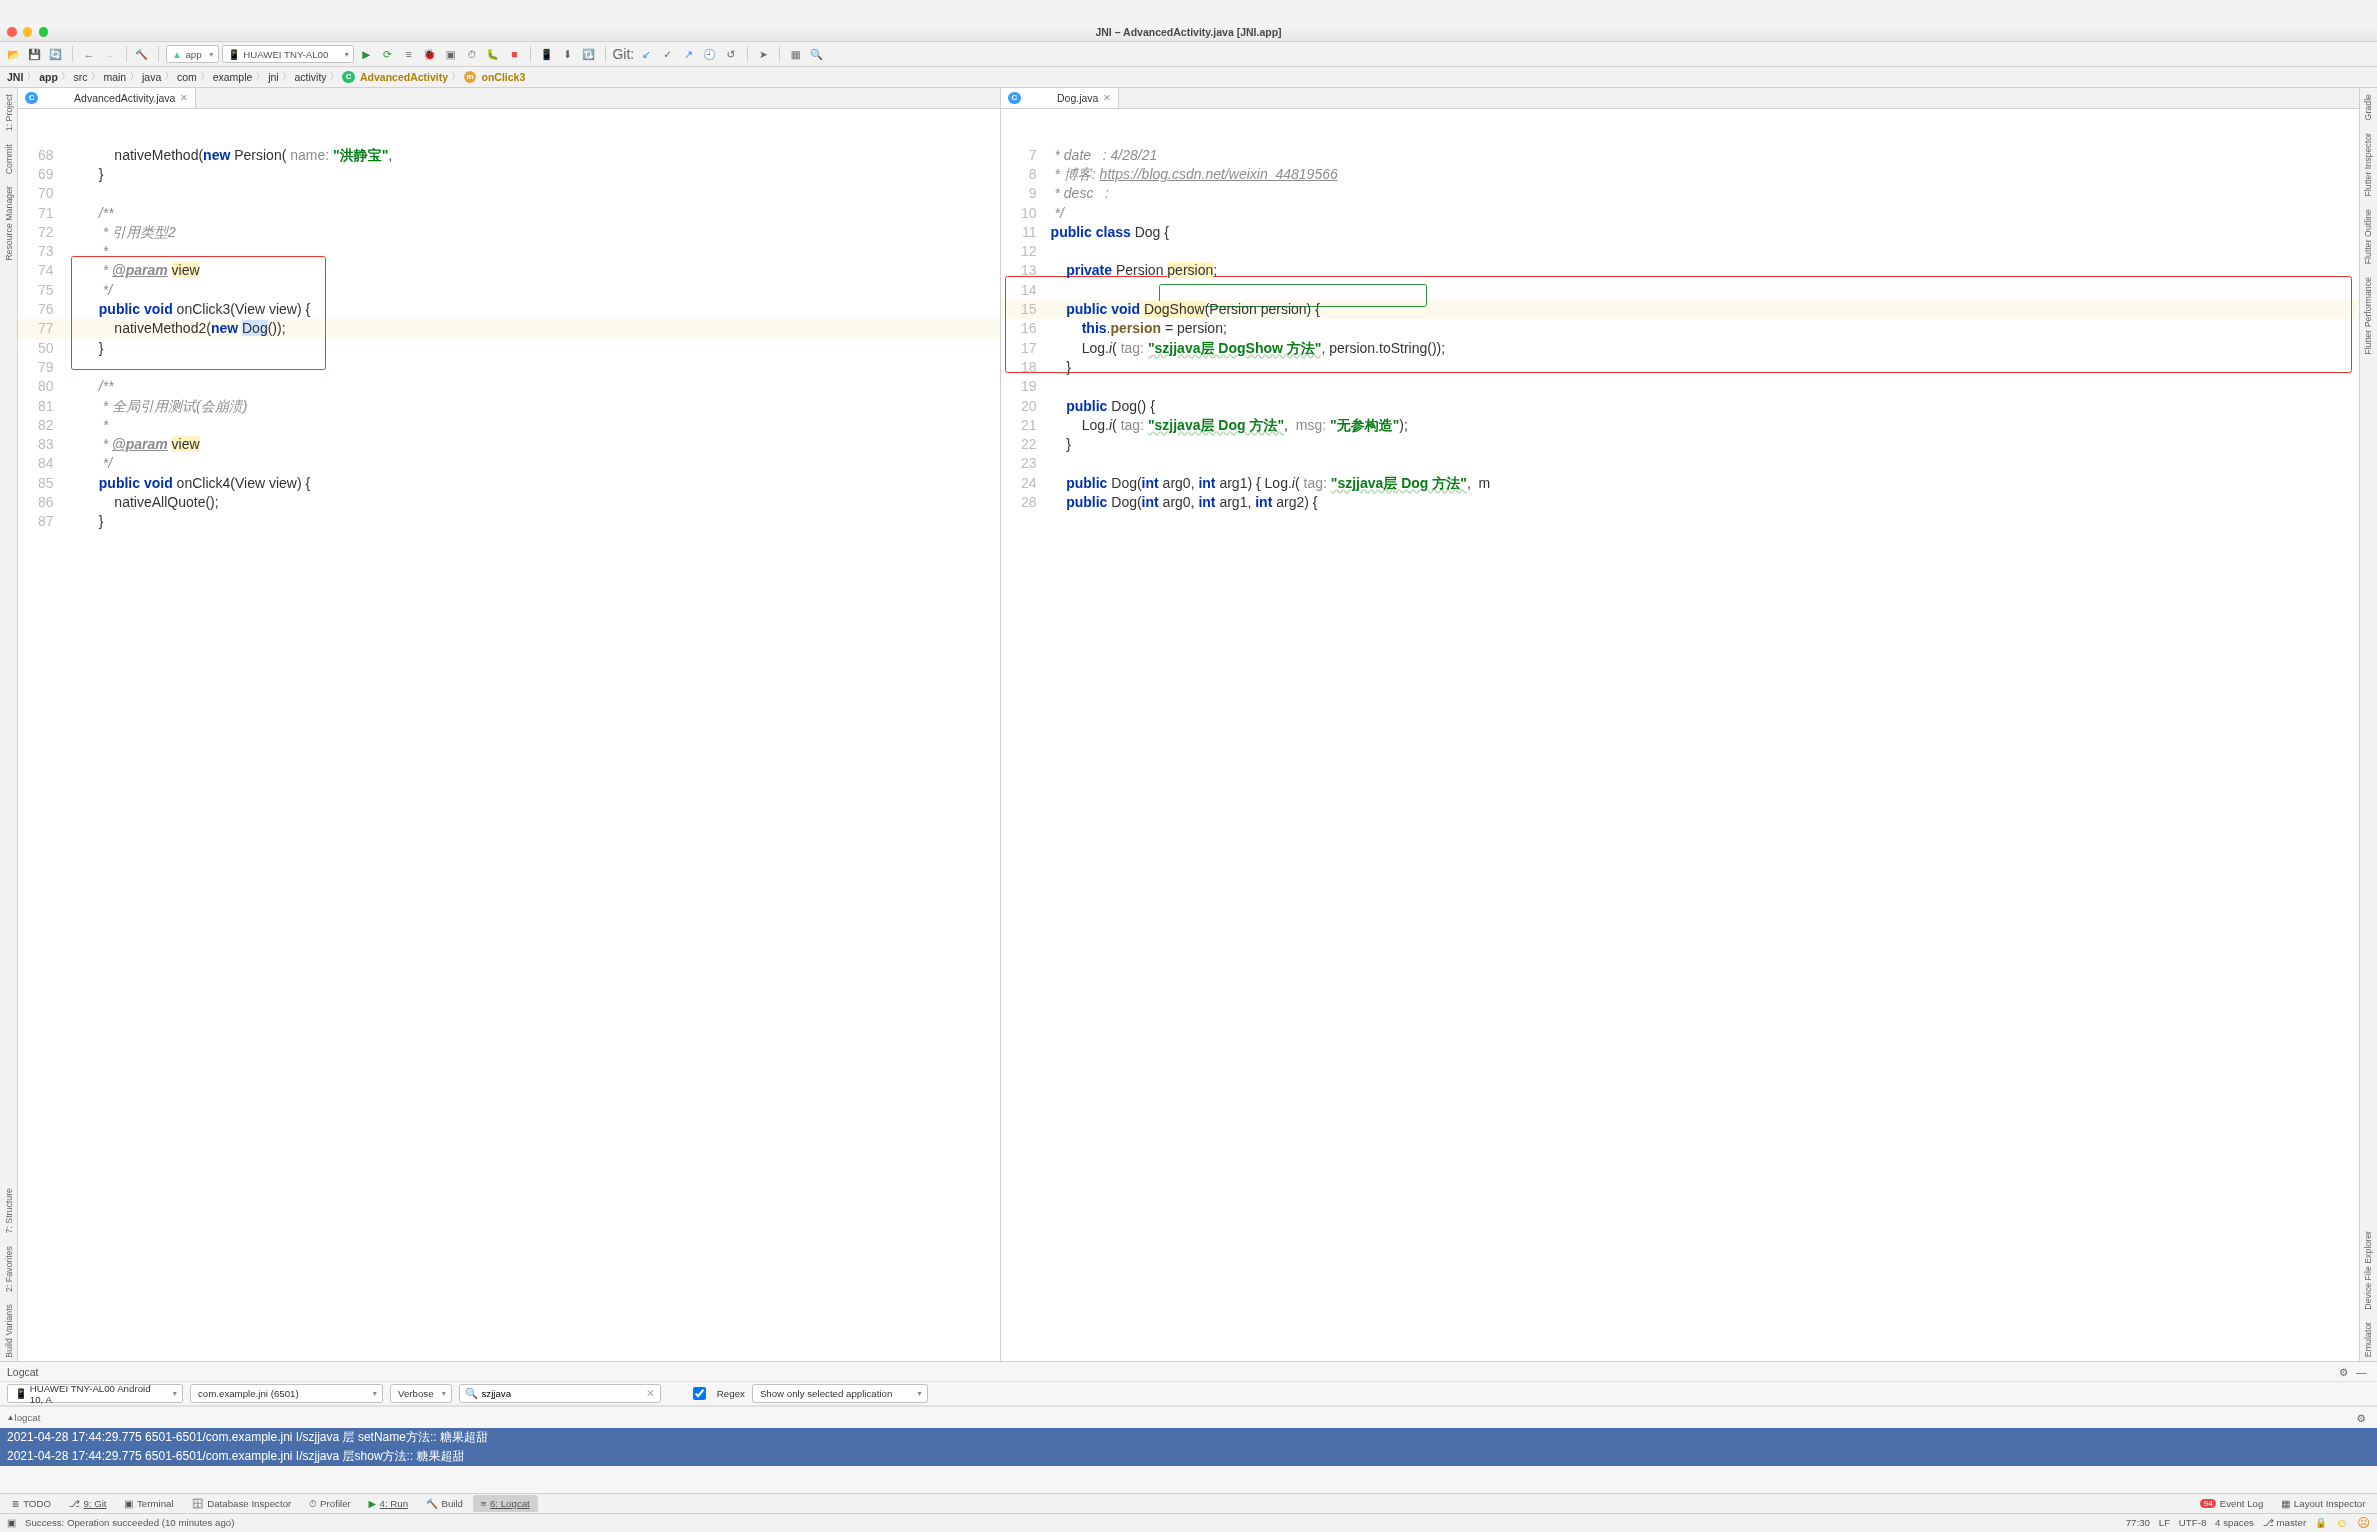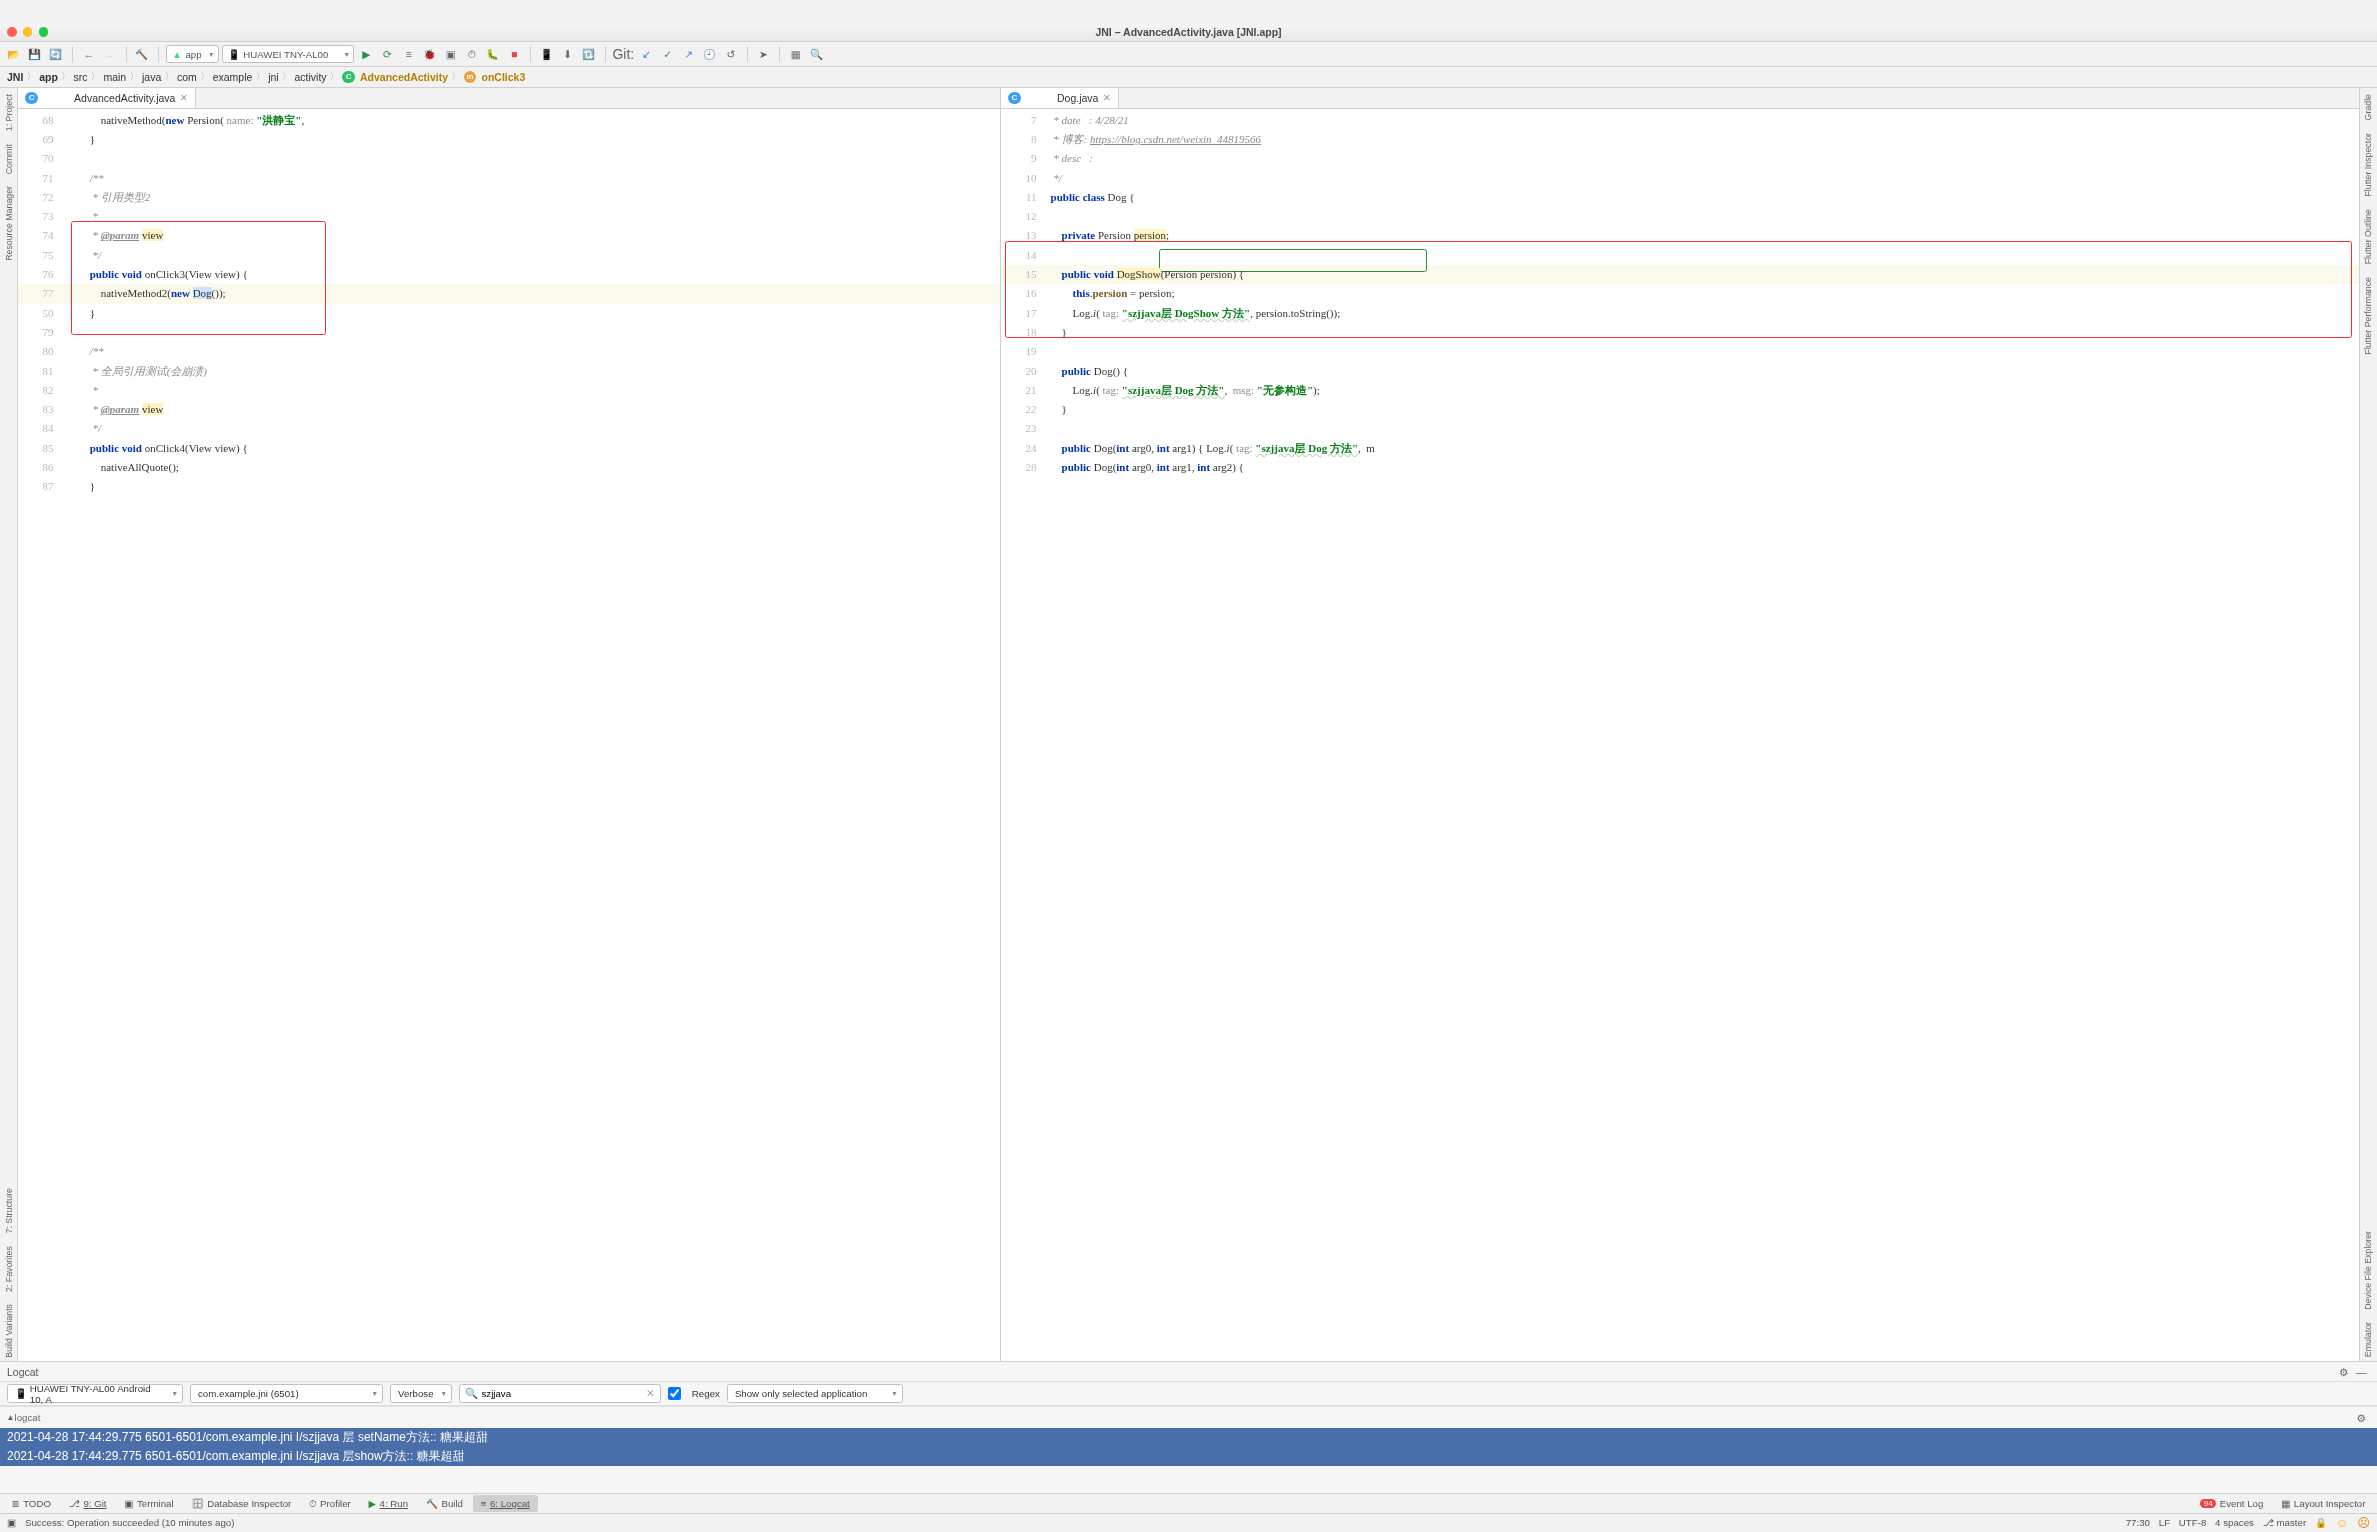--- a/index.html
+++ b/index.html
@@ -31,21 +31,21 @@
   .right-rail { border-right: none; border-left: 0.9px solid #d0d0d0; }
   .rail-item { writing-mode: vertical-rl; transform: rotate(180deg); font-size: 8.8px; color: #666; padding: 3.5px 0; cursor: pointer; }
   .editors { flex: 1; display: flex; min-width: 0; }
   .pane { flex: 1; display: flex; flex-direction: column; border-right: 0.9px solid #d0d0d0; min-width: 0; background: #fff; }
   .pane:last-child { border-right: none; }
   .tabs { height: 21px; background: #f2f2f2; border-bottom: 0.9px solid #d0d0d0; display: flex; align-items: stretch; }
   .tab { display: inline-flex; align-items: center; gap: 4.4px; padding: 0 7px; font-size: 10.5px; border-right: 0.9px solid #d0d0d0; background: #fff; color: #2c7; cursor: pointer; position: relative; }
   .tab .name { color: #333; margin-left: 32px; }
   .tab .close { color: #999; font-size: 9.7px; }
   .tab .ic { width: 12.3px; height: 12.3px; border-radius: 50%; background: #3b9cff; color: #fff; font-size: 8px; font-weight: 700; display: inline-flex; align-items: center; justify-content: center; }
-  .code-area { flex: 1; overflow: auto; position: relative; font-family: Liberation Serif, serif; font-size: 11px; line-height: 19.3px; }
+  .code-area { flex: 1; overflow: auto; position: relative; font-family: Liberation Sans, sans-serif; font-size: 14px; line-height: 19.3px; margin-top: 35px; }
   .gutter-col { width: 44px; text-align: right; color: #bbb; padding-right: 8.8px; user-select: none; }
   .code-line { display: flex; }
   .code-line .lc { flex: 1; white-space: pre; padding-left: 5.3px; position: relative; }
   .kw { color: #0033b3; font-weight: 600; }
   .str { color: #067d17; font-weight: 600; }
   .cm { color: #8c8c8c; font-style: italic; }
   .param { color: #8c8c8c; }
   .hl-yellow { background: #fff3c2; }
   .cursor-bg { background: #fcfaed; }
   .sel { background: #cde3ff; }
@@ -55,21 +55,21 @@
   .green-box { position: absolute; border: 1.8px solid #2a8f3a; border-radius: 2.6px; pointer-events: none; }
   .logcat { border-top: 0.9px solid #d0d0d0; background: #f6f6f6; display: flex; flex-direction: column; height: 132px; }
   .logcat-head { height: 19.3px; display: flex; align-items: center; padding: 0 7px; font-size: 10.5px; color: #555; border-bottom: 0.9px solid #e0e0e0; }
   .logcat-head .spacer { flex: 1; }
   .logcat-filters { height: 24.6px; display: flex; align-items: center; gap: 7px; padding: 0 7px; border-bottom: 0.9px solid #e0e0e0; }
   .lf-combo { height: 19.3px; border: 0.9px solid #c0c0c0; border-radius: 2.6px; background: #fff; padding: 0 17.6px 0 7px; display: inline-flex; align-items: center; position: relative; font-size: 9.7px; cursor: pointer; }
   .lf-combo:after { content: "▾"; position: absolute; right: 5.3px; font-size: 8px; color: #888; }
   .lf-search { height: 19.3px; border: 0.9px solid #c0c0c0; border-radius: 2.6px; background: #fff; padding: 0 5.3px; display: inline-flex; align-items: center; width: 202px; position: relative; }
   .lf-search input { border: none; outline: none; font-size: 9.7px; flex: 1; }
   .lf-search .x { color: #aaa; cursor: pointer; }
-  .lf-chk { display: inline-flex; align-items: center; gap: 4px; font-size: 9.7px; }
+  .lf-chk { display: inline-flex; align-items: center; gap: 4px; font-size: 9.7px; margin-left: 25px; }
   .log-sec { border-top: 0.9px solid #e0e0e0; display: flex; align-items: center; padding: 1.8px 7px; font-size: 9.7px; color: #666; }
   .log-body { flex: 1; overflow: auto; font-family: Liberation Sans, sans-serif; font-size: 12px; }
   .log-line { padding: 0.9px 7px; color: #fff; background: #4a6ea9; white-space: pre; }
   .status { height: 19.3px; border-top: 0.9px solid #d0d0d0; background: #f2f2f2; display: flex; align-items: center; padding: 0 7px; font-size: 9.7px; gap: 8.8px; color: #555; }
   .status .spacer { flex: 1; }
   .bottom-tools { height: 19.3px; border-top: 0.9px solid #d0d0d0; background: #f2f2f2; display: flex; align-items: center; padding: 0 3.5px; font-size: 9.7px; gap: 1.8px; }
   .bt-item { padding: 1.8px 7px; color: #555; cursor: pointer; border: 0.9px solid transparent; border-radius: 2.6px; display: inline-flex; align-items: center; gap: 3.5px; }
   .bt-item.active { background: #d0d0d0; }
   .bt-item .u { text-decoration: underline; }
   .badge { background: #e44; color: #fff; border-radius: 6.1px; font-size: 8px; padding: 0 3.5px; }

